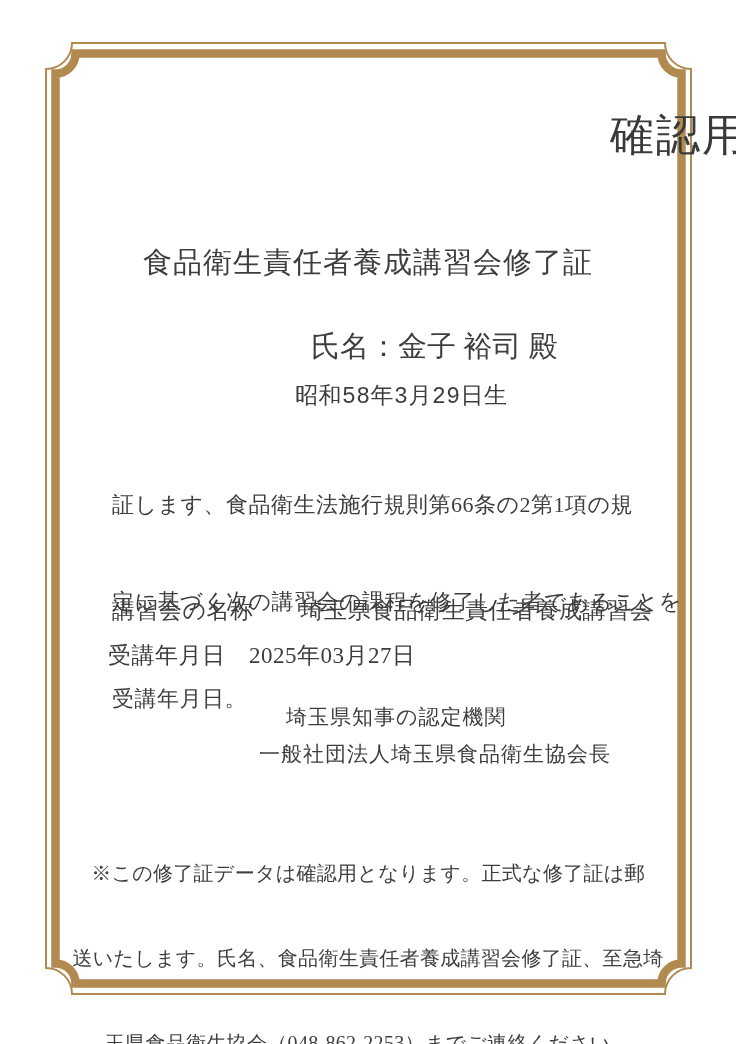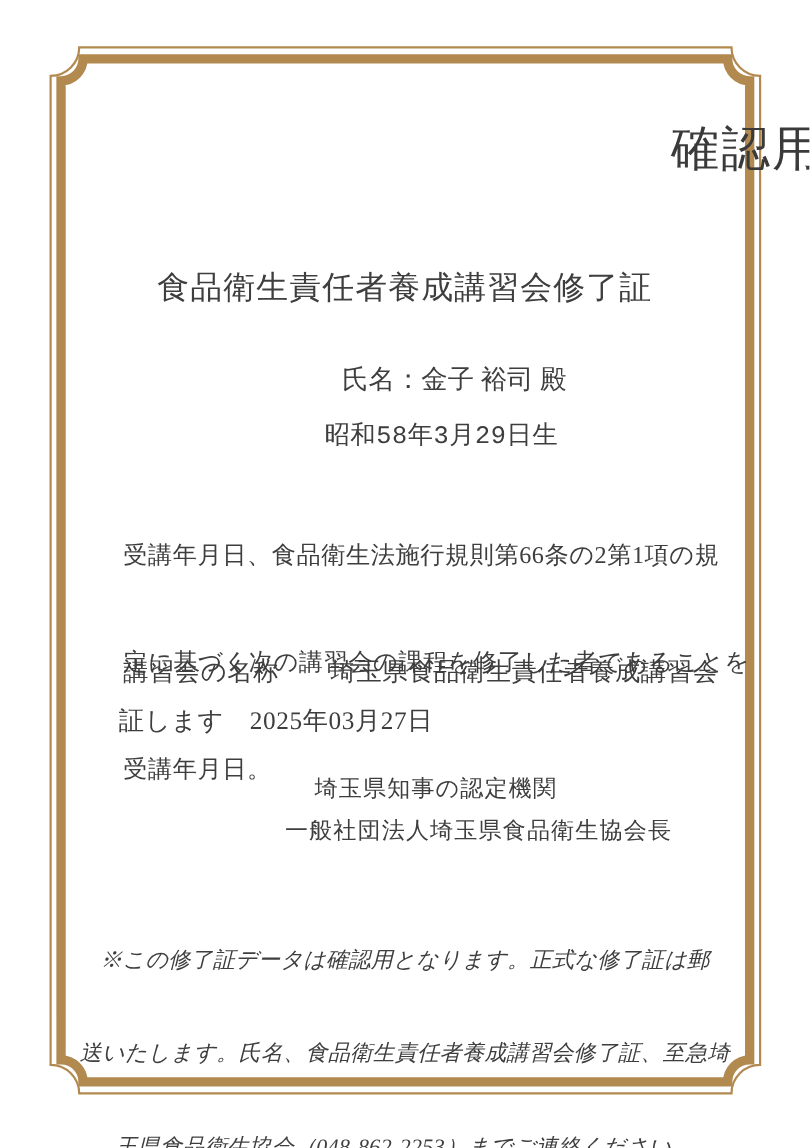--- a/index.html
+++ b/index.html
@@ -48,21 +48,21 @@
     width: 736px;
     text-align: center;
     font-size: 29px;
     line-height: 34px;
     letter-spacing: 1px;
     margin-top: 25px;
   }
   .name-line {
     left: 311px;
     top: 331px;
-    font-size: 24px;
+    font-size: 29px;
     line-height: 30px;
   }
   .birth-line {
     left: 295px;
     top: 382px;
     font-size: 23px;
     line-height: 30px;
     letter-spacing: 0.5px;
     font-family: Liberation Mono, monospace;
   }
@@ -99,34 +99,34 @@
     line-height: 23px;
     letter-spacing: 1px;
     text-align: right;
   }
   .authority-2 {
     left: 259px;
     top: 744px;
     font-size: 21px;
     line-height: 23px;
     letter-spacing: 1px;
+    font-family: Liberation Mono, monospace;
   }
   .note {
     left: 58px;
     top: 808px;
     width: 620px;
     text-align: center;
     font-size: 20px;
   }
   .note .line {
     display: block;
     height: 39px;
     line-height: 39px;
     letter-spacing: 0.3px;
-    font-style: italic;
   }
 </style>
 </head>
 <body>
 
 <div class="page">
 
   <svg class="frame" viewBox="0 0 736 1044" xmlns="http://www.w3.org/2000/svg" aria-hidden="true">
 
     <path d="M 72,43 H 665 A 26,26 0 0 0 691,69 V 968 A 26,26 0 0 0 665,994 H 72 A 26,26 0 0 0 46,968 V 69 A 26,26 0 0 0 72,43 Z" fill="none" stroke="#B28A50" stroke-width="2"></path>
@@ -136,28 +136,28 @@
 
   <div class="txt stamp-title">確認用</div>
 
   <div class="txt cert-title">食品衛生責任者養成講習会修了証</div>
 
   <div class="txt name-line">氏名：金子 裕司 殿</div>
 
   <div class="txt birth-line">昭和58年3月29日生</div>
 
   <div class="txt statement">
-    <span class="line">受講年月日、食品衛生法施行規則第66条の2第1項の規</span>
+    <span class="line">証します、食品衛生法施行規則第66条の2第1項の規</span>
     <span class="line">定に基づく次の講習会の課程を修了した者であることを</span>
     <span class="line">受講年月日。</span>
   </div>
 
   <div class="txt course-line">講習会の名称　　埼玉県食品衛生責任者養成講習会</div>
 
-  <div class="txt date-line">証します　2025年03月27日</div>
+  <div class="txt date-line">受講年月日　2025年03月27日</div>
 
   <div class="txt authority-1">埼玉県知事の認定機関</div>
 
   <div class="txt authority-2">一般社団法人埼玉県食品衛生協会長</div>
 
   <div class="txt note">
     <span class="line">※この修了証データは確認用となります。正式な修了証は郵</span>
     <span class="line">送いたします。氏名、食品衛生責任者養成講習会修了証、至急埼</span>
     <span class="line">玉県食品衛生協会（048-862-2253）までご連絡ください。</span>
   </div>

